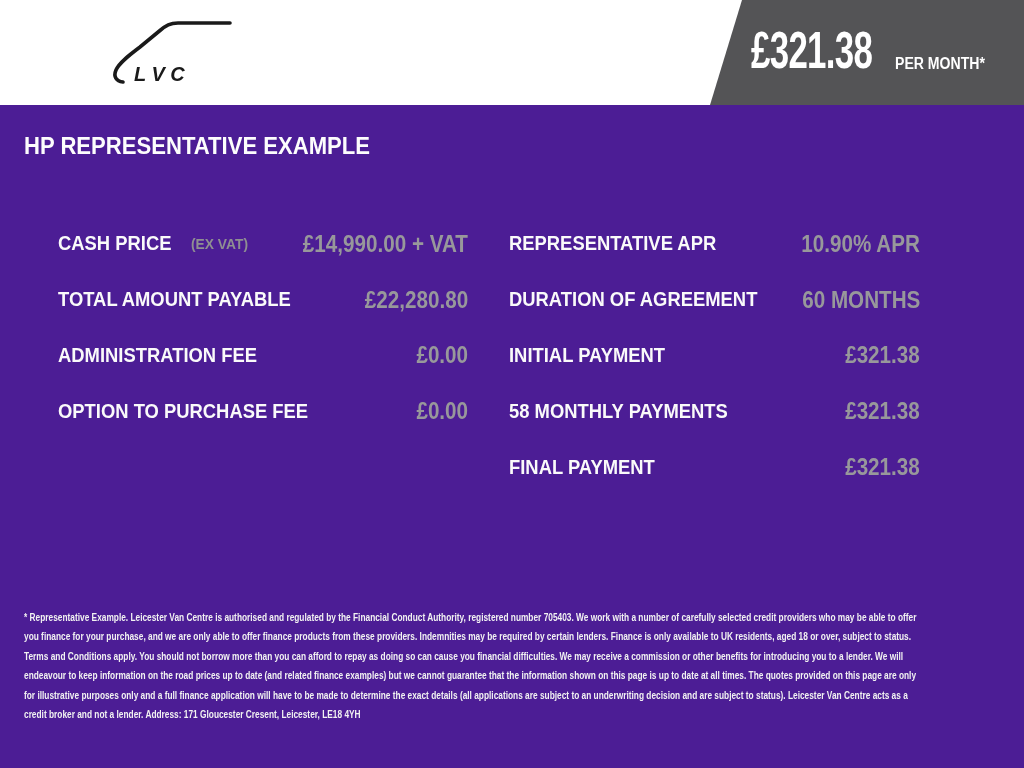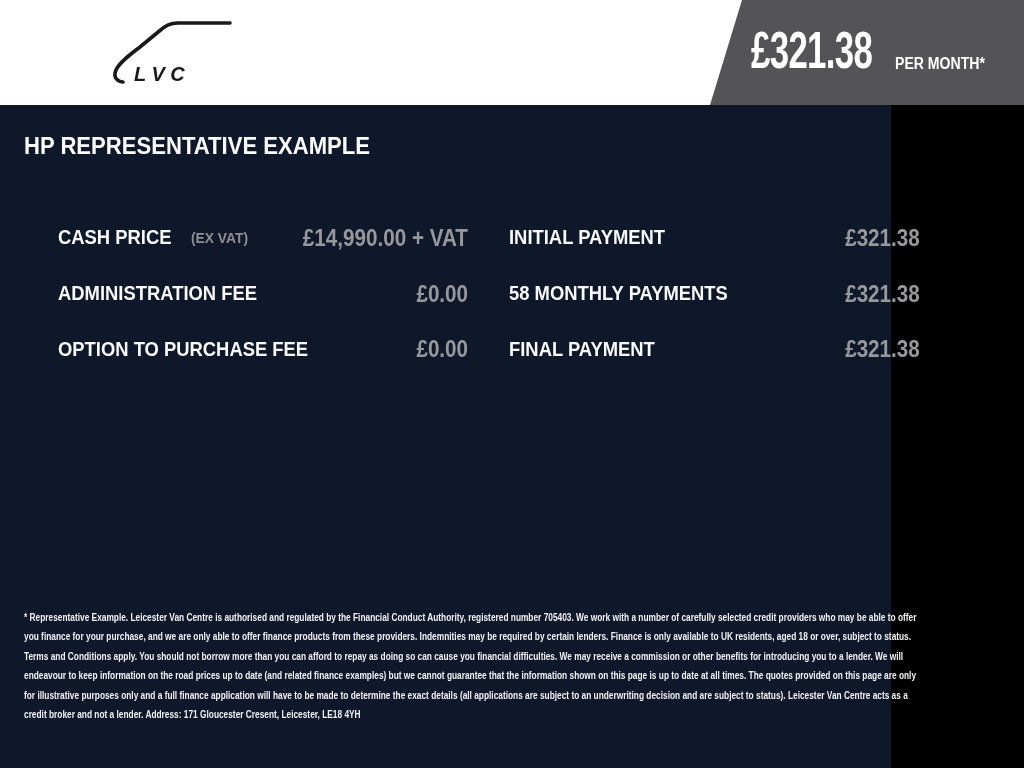--- a/index.html
+++ b/index.html
@@ -4,23 +4,23 @@
 <style>
   * { margin: 0; padding: 0; box-sizing: border-box; }
   html, body { width: 1024px; height: 768px; }
   body {
     font-family: "Liberation Sans", sans-serif;
     background: #000;
     overflow: hidden;
   }
   .page {
     position: relative;
-    width: 891px;
+    width: 1024px;
     height: 768px;
-    background: #0f172a;
+    background: #4c1d95;
   }
 
   
   .header {
     position: absolute;
     top: 0; left: 0;
     width: 1024px; height: 105px;
     background: #ffffff;
   }
   .logo {
@@ -69,21 +69,21 @@
     font-weight: bold;
     white-space: nowrap;
     display: inline-block;
     transform: scaleX(0.92);
     transform-origin: left top;
   }
 
   
   .finance {
     position: absolute;
-    left: 58px; top: 210px;
+    left: 58px; top: 216px;
     width: 910px;
     display: flex;
     gap: 41px;
   }
   .fin-col { display: flex; flex-direction: column; }
   .fin-col.left  { width: 410px; }
   .fin-col.right { width: 411px; }
   .fin-row {
     height: 55.8px;
     display: flex;
@@ -151,30 +151,42 @@
   <div class="page-title">HP REPRESENTATIVE EXAMPLE</div>
 
   <div class="finance">
     <div class="fin-col left">
       <div class="fin-row">
         <span class="fin-label">CASH PRICE</span>
         <span class="fin-sublabel">(EX VAT)</span>
         <span class="fin-value">£14,990.00 + VAT</span>
       </div>
       <div class="fin-row">
+        <span class="fin-label">TOTAL AMOUNT PAYABLE</span>
+        <span class="fin-value">£22,280.80</span>
+      </div>
+      <div class="fin-row">
         <span class="fin-label">ADMINISTRATION FEE</span>
         <span class="fin-value">£0.00</span>
       </div>
       <div class="fin-row">
         <span class="fin-label">OPTION TO PURCHASE FEE</span>
         <span class="fin-value">£0.00</span>
       </div>
     </div>
     <div class="fin-col right">
       <div class="fin-row">
+        <span class="fin-label">REPRESENTATIVE APR</span>
+        <span class="fin-value">10.90% APR</span>
+      </div>
+      <div class="fin-row">
+        <span class="fin-label">DURATION OF AGREEMENT</span>
+        <span class="fin-value">60 MONTHS</span>
+      </div>
+      <div class="fin-row">
         <span class="fin-label">INITIAL PAYMENT</span>
         <span class="fin-value">£321.38</span>
       </div>
       <div class="fin-row">
         <span class="fin-label">58 MONTHLY PAYMENTS</span>
         <span class="fin-value">£321.38</span>
       </div>
       <div class="fin-row">
         <span class="fin-label">FINAL PAYMENT</span>
         <span class="fin-value">£321.38</span>

